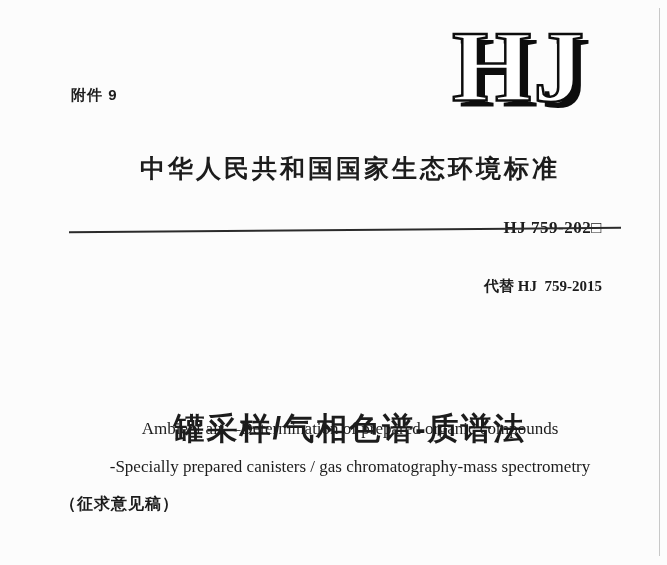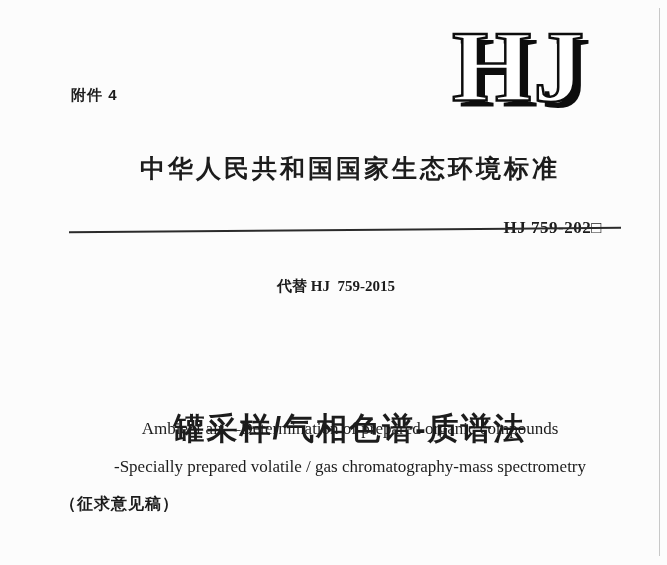--- a/index.html
+++ b/index.html
@@ -42,21 +42,21 @@
     text-align:center;
     font-size:25px;font-weight:bold;letter-spacing:3px;
     white-space:nowrap;
   }
 
   .std-block{
     position:absolute;left:70px;top:182px;width:532px;
     text-align:right;font-weight:bold;white-space:pre;
   }
   .std-no{font-size:17px;letter-spacing:0.5px;}
-  .std-replaces{font-size:15px;margin-top:3px;text-align:center;}
+  .std-replaces{font-size:15px;margin-top:3px;}
 
   .rule{
     position:absolute;left:69px;top:229px;width:552px;height:2px;
     background:#2b2b2b;transform:rotate(-0.45deg);
   }
 
   .cn-title{
     position:absolute;left:60px;top:309px;width:580px;
     text-align:center;font-weight:bold;
     font-size:31px;line-height:48px;letter-spacing:2px;
@@ -78,21 +78,21 @@
   .page-edge{
     position:absolute;left:659px;top:8px;width:1px;height:548px;
     background:var(--edge);
   }
 </style>
 </head>
 <body>
 
 <div>
 
-  <div class="attachment sans">附件 4</div>
+  <div class="attachment sans">附件 9</div>
 
   <div class="hj-logo">
     <span class="hj-back">HJ</span>
     <span class="hj-front">HJ</span>
   </div>
 
   <h1 class="heading serif">中华人民共和国国家生态环境标准</h1>
 
   <div class="std-block serif">
     <div class="std-no">HJ 759-202□</div>
@@ -100,19 +100,19 @@
   </div>
 
   <div class="rule"></div>
 
   <div class="cn-title sans">
     <div>罐采样/气相色谱-质谱法</div>
   </div>
 
   <div class="en-line en-line1 serif">Ambient air—Determination of prepared organic compounds</div>
 
-  <div class="en-line en-line2 serif">-Specially prepared volatile / gas chromatography-mass spectrometry</div>
+  <div class="en-line en-line2 serif">-Specially prepared canisters / gas chromatography-mass spectrometry</div>
 
   <div class="draft sans">（征求意见稿）</div>
 
   <div class="page-edge"></div>
 
 </div>
 
 </body></html>

